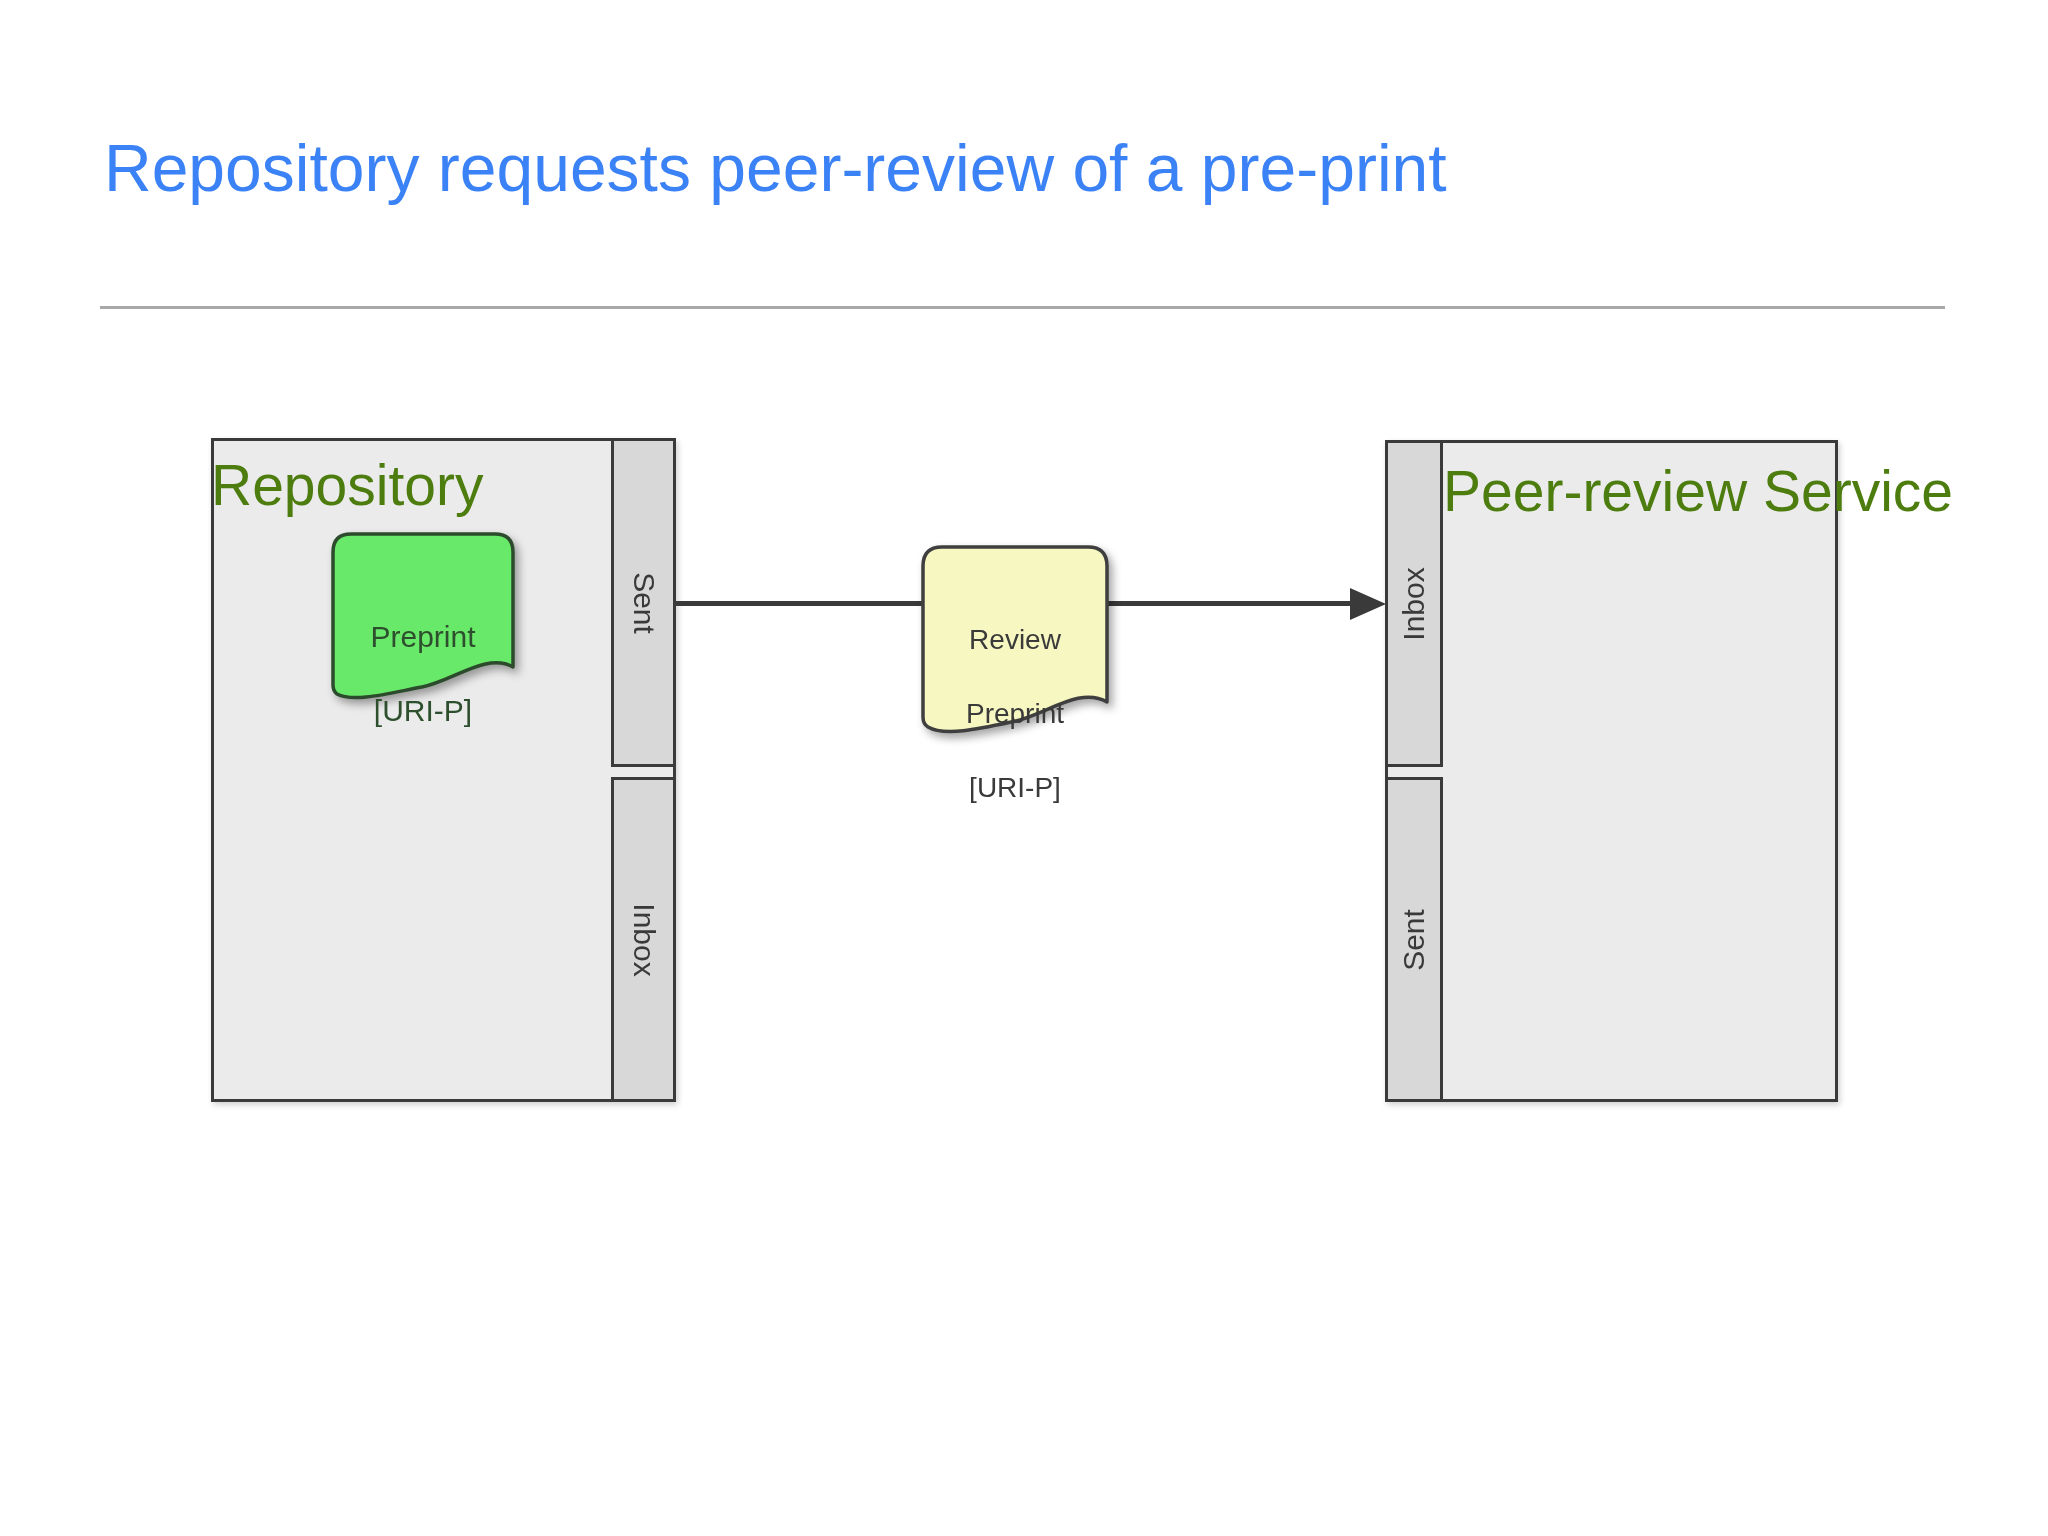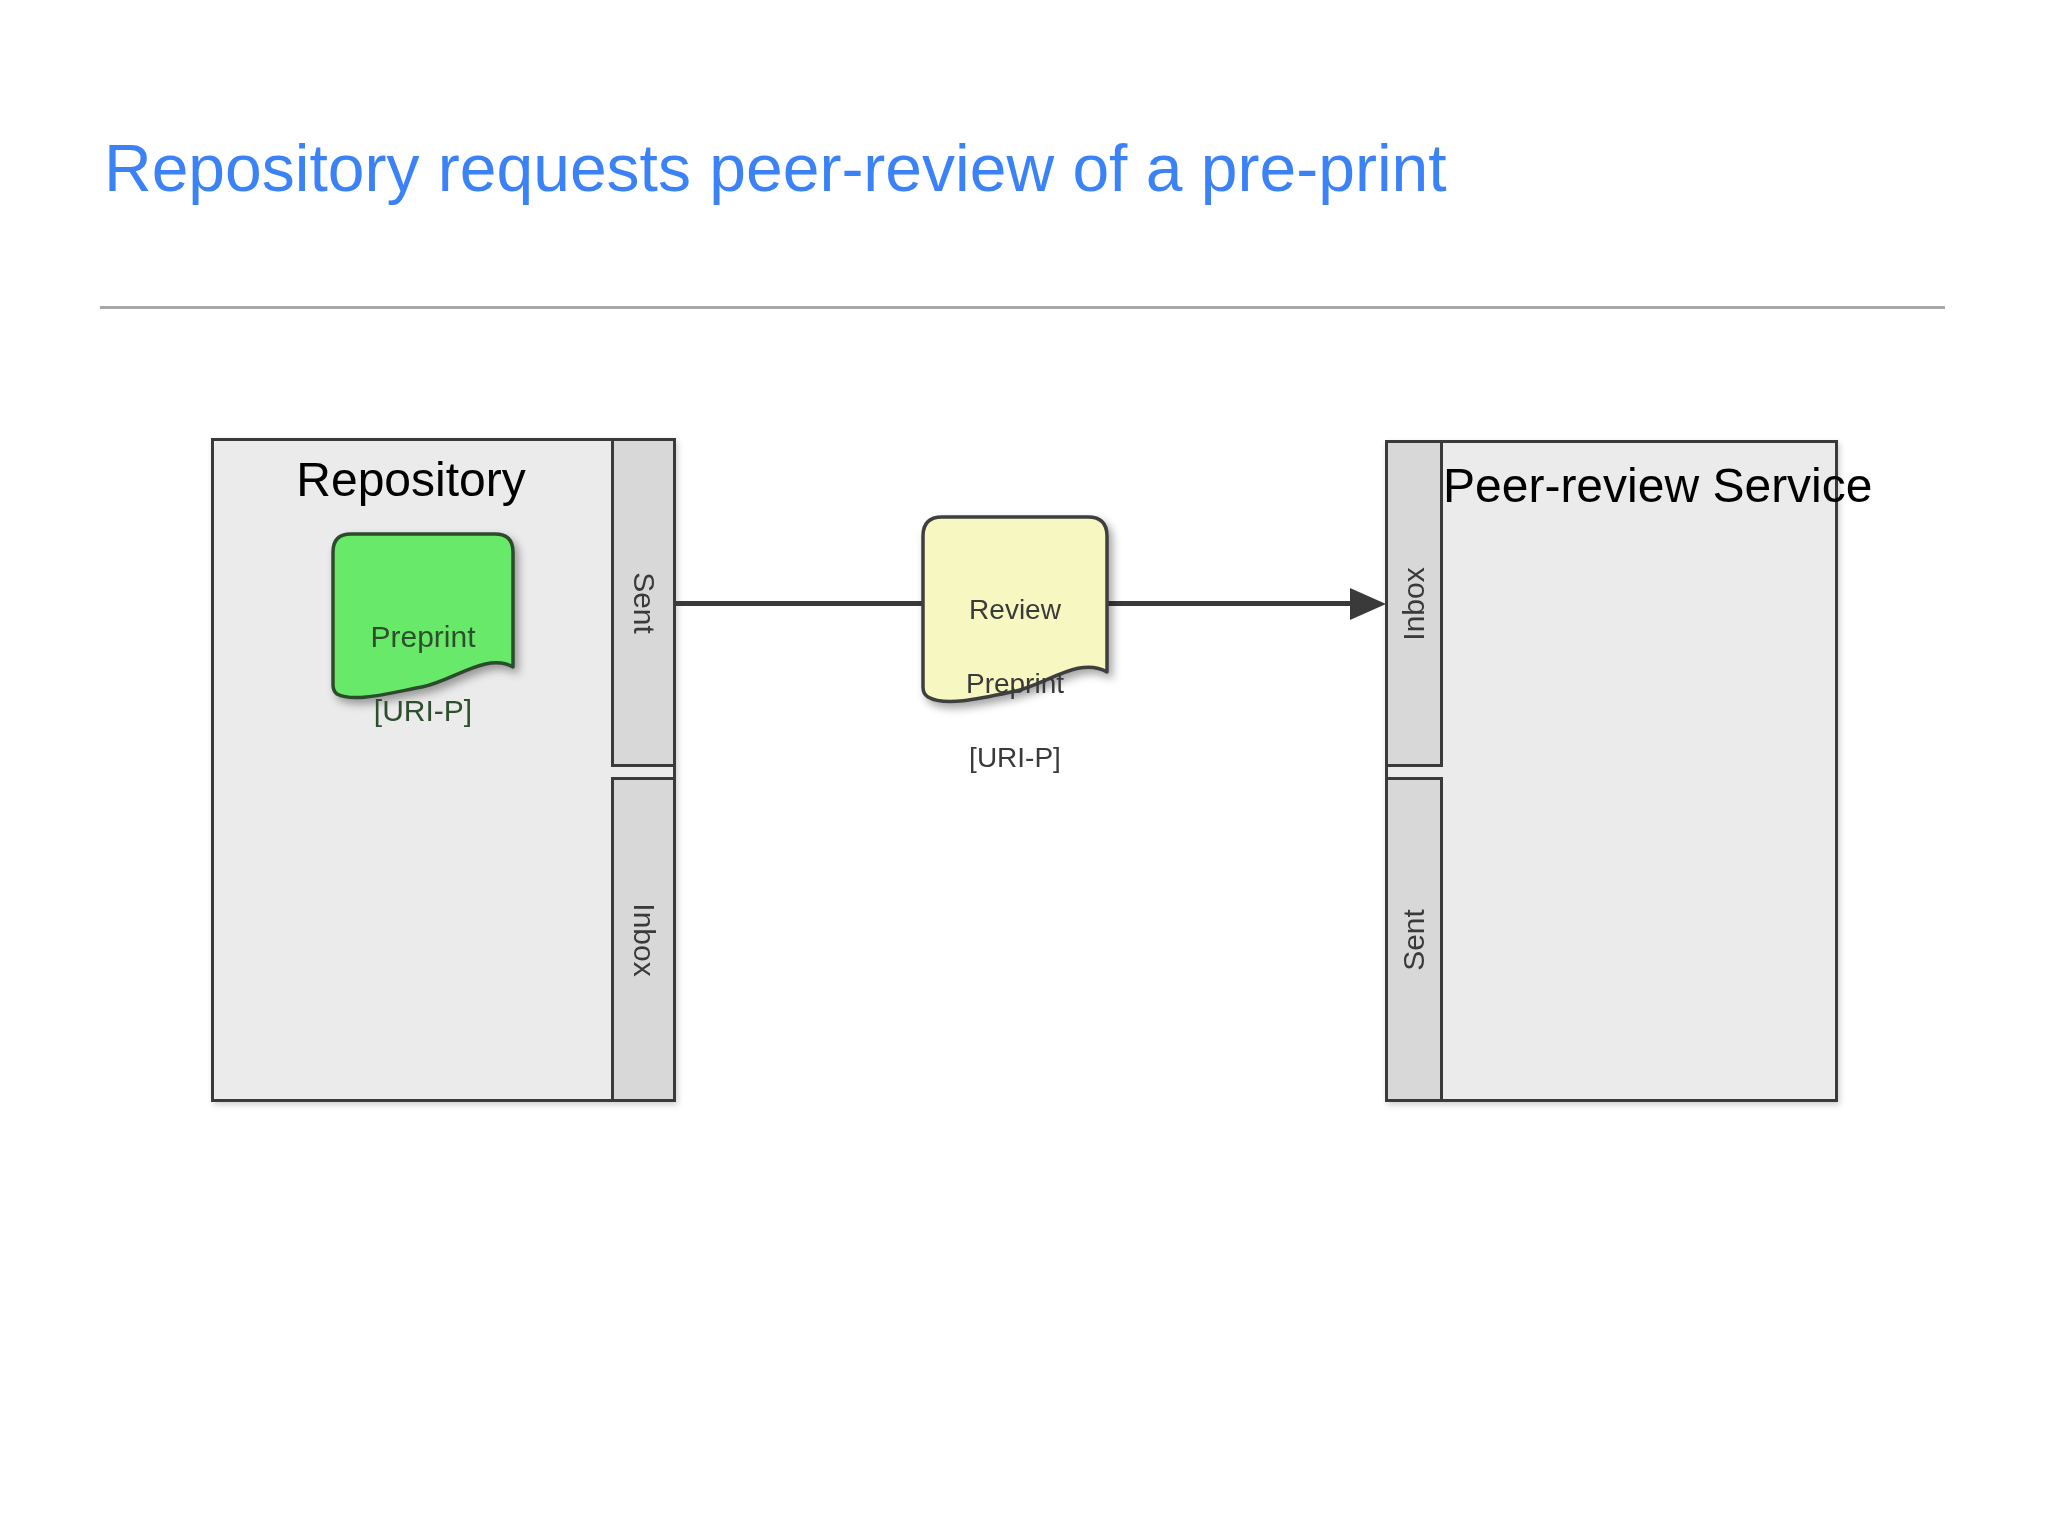--- a/index.html
+++ b/index.html
@@ -44,23 +44,23 @@
     box-sizing: border-box;
     background: #ebebeb;
     border: 3px solid #3a3a3a;
     box-shadow: 2px 3px 6px rgba(0,0,0,0.18);
   }
   .box-repository { left: 211px; top: 438px; width: 465px; height: 664px; }
   .box-peer-review { left: 1385px; top: 440px; width: 453px; height: 662px; }
 
   .box-title {
     position: absolute;
-    text-align: center;
-    font-size: 48px;
-    color: #000000;
+    text-align: left;
+    font-size: 57px;
+    color: #4d7c0f;
     white-space: nowrap;
   }
   .repo-title { left: 211px; top: 452px; width: 400px; }
   .prs-title  { left: 1443px; top: 458px; width: 405px; }
 
   
   .io-cell {
     position: absolute;
     box-sizing: border-box;
     background: #d8d8d8;
@@ -84,21 +84,21 @@
 
   
   .note { position: absolute; }
   .note svg { display: block; overflow: visible; }
   .note svg path {
     stroke-width: 3.5px;
     stroke-linejoin: round;
   }
   .note-preprint { left: 330px; top: 531px; width: 186px; height: 176px; }
   .note-preprint svg path { stroke: #2c4b2c; }
-  .note-review { left: 920px; top: 514px; width: 190px; height: 196px; text-decoration: underline; }
+  .note-review { left: 920px; top: 544px; width: 190px; height: 196px; text-decoration: underline; }
   .note-review svg path { stroke: #3f3f3f; }
 
   .note-text {
     position: absolute;
     left: 0;
     right: 0;
     text-align: center;
     white-space: pre-line;
   }
   .note-preprint .note-text {

